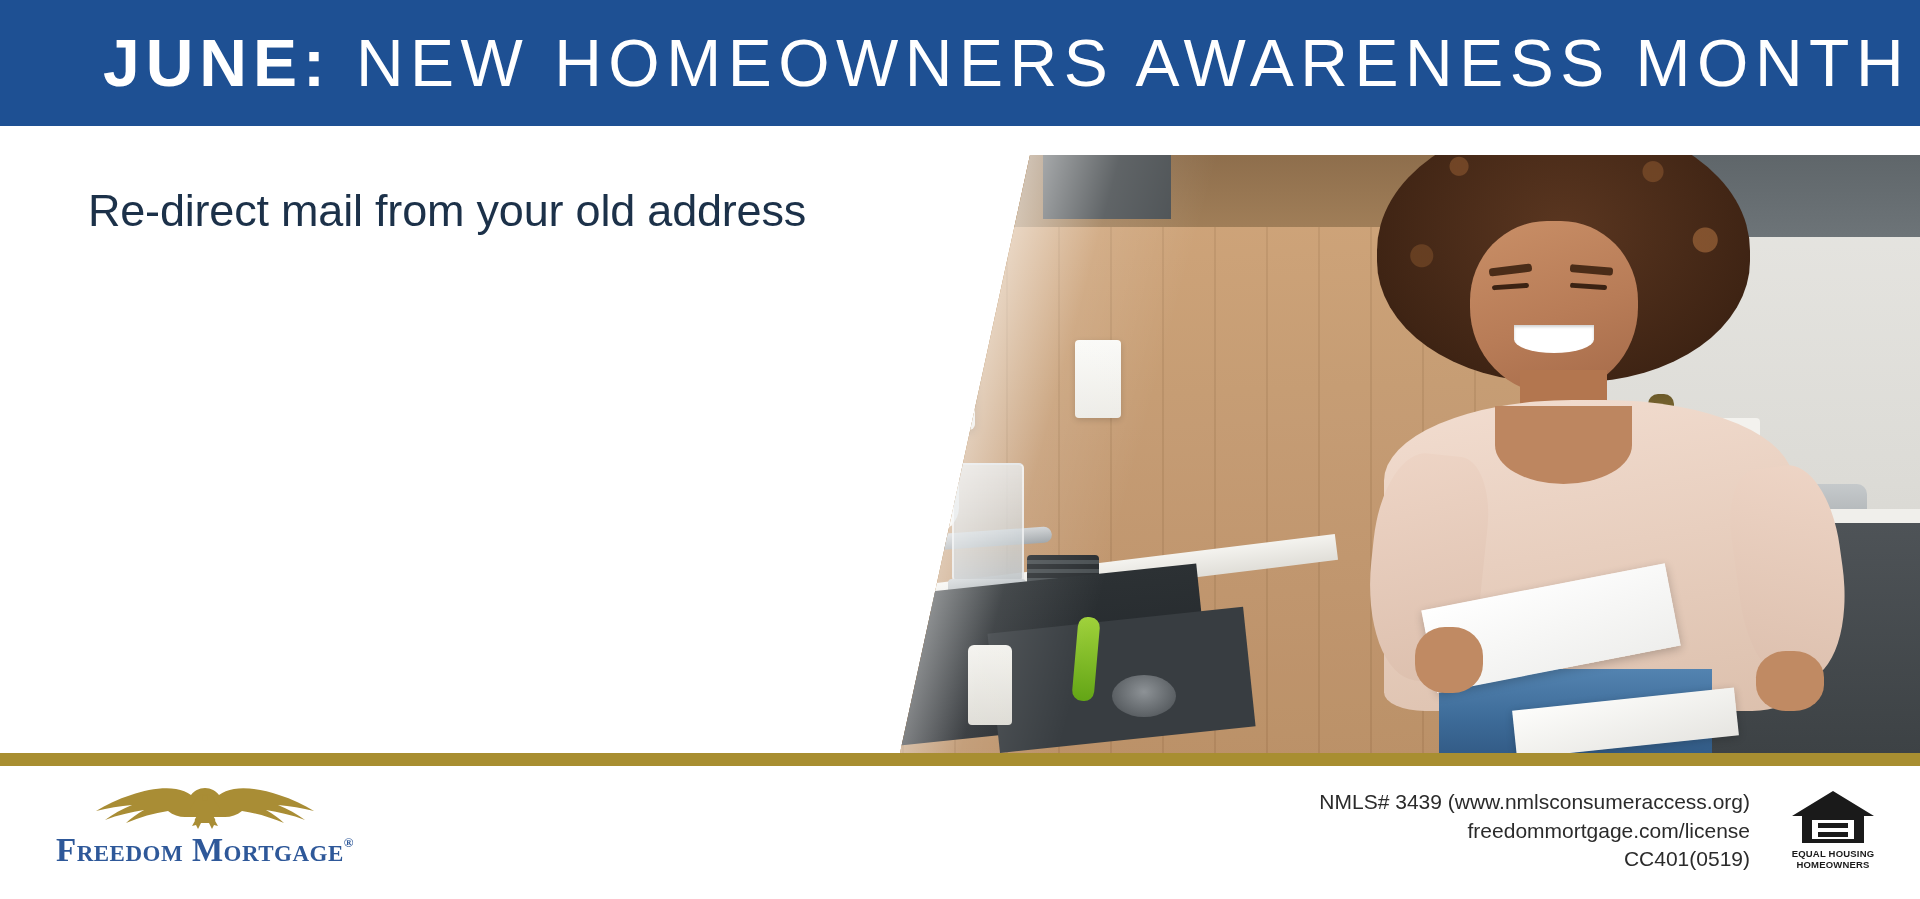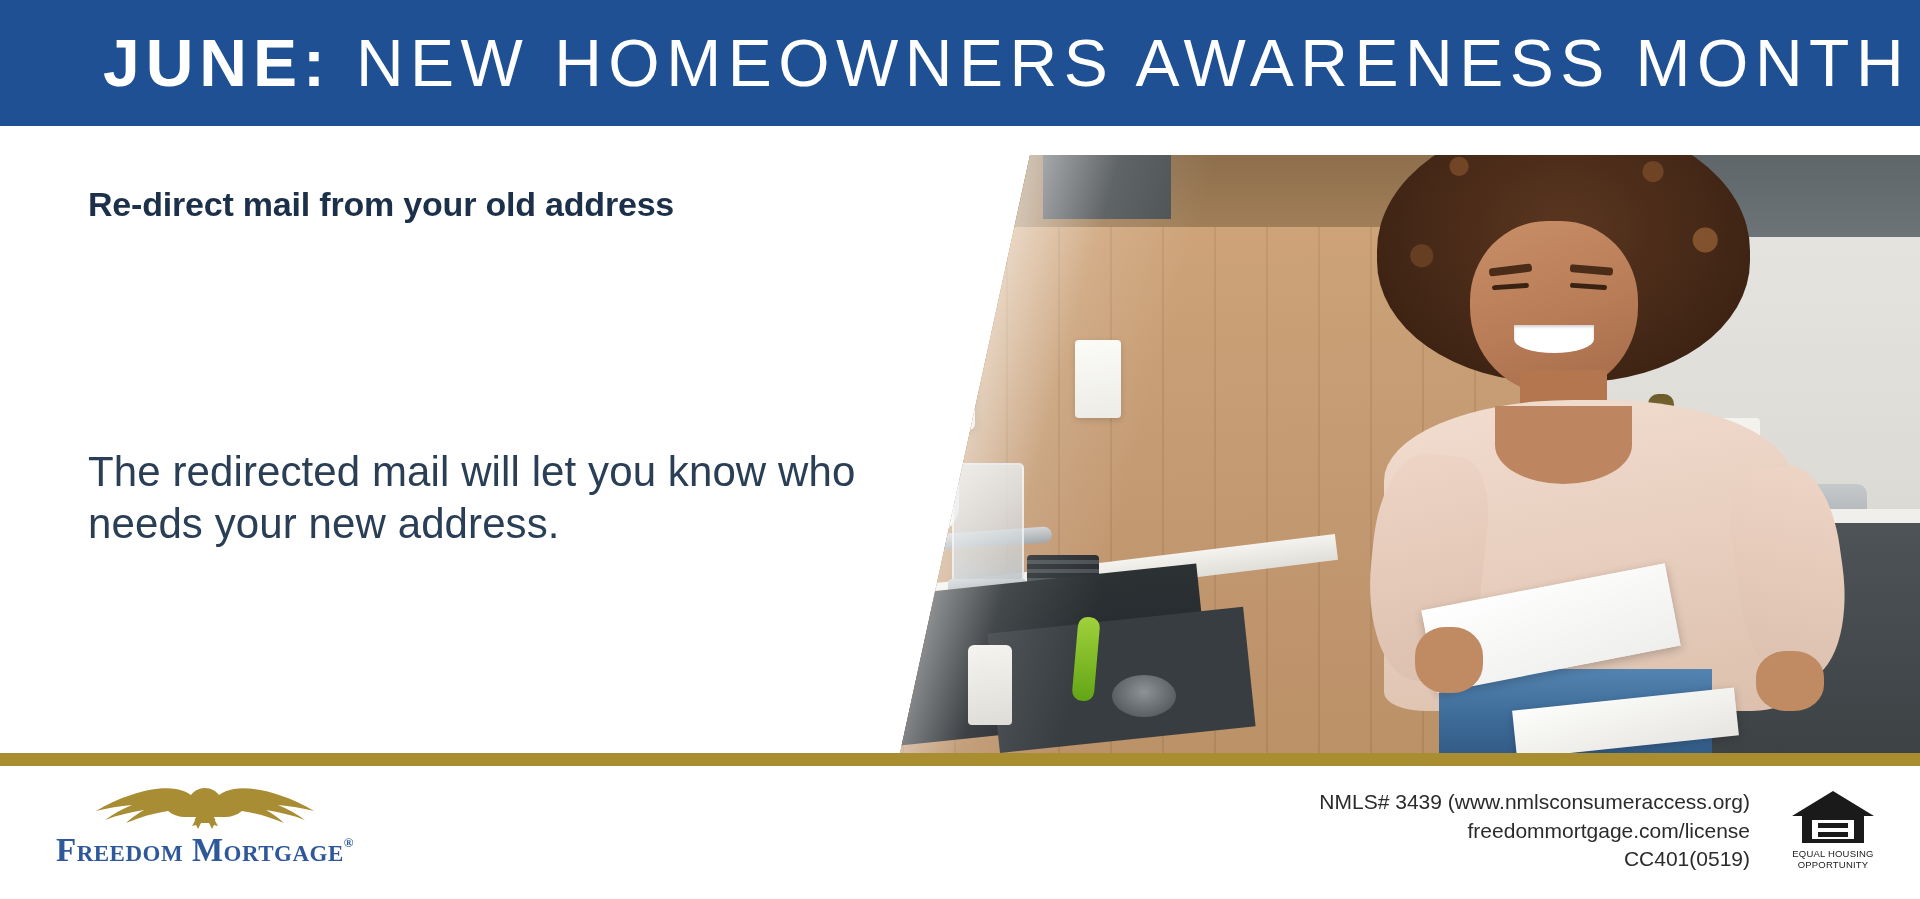--- a/index.html
+++ b/index.html
@@ -436,22 +436,22 @@
     height: 598px;
   }
   .headline {
     position: absolute;
     left: 0;
     top: 32px;
     width: 810px;
     margin: 0;
     color: #1C3149;
     font-family: "Liberation Sans Narrow", "Liberation Sans", sans-serif;
-    font-weight: 700;
-    font-size: 34px;
+    font-weight: 400;
+    font-size: 45px;
     line-height: 1.05;
     letter-spacing: -0.2px;
   }
   .body-para {
     position: absolute;
     left: 0;
     width: 790px;
     margin: 0;
     color: #2A3F55;
     font-family: "Liberation Sans Narrow", "Liberation Sans", sans-serif;
@@ -541,21 +541,21 @@
     top: 23px;
     width: 86px;
     height: 82px;
   }
   .eho-house { display: block; }
   .eho-text {
     margin-top: 2px;
     text-align: center;
     color: #1A1A1A;
     font-family: "Liberation Sans", sans-serif;
-    font-weight: 400;
+    font-weight: 700;
     font-size: 9.5px;
     line-height: 1.12;
     letter-spacing: 0.2px;
   }
 </style>
 </head>
 <body>
 
 <div class="canvas">
 
@@ -620,21 +620,20 @@
           <div class="fg-envelope-b"></div>
           <div class="fg-hand-r"></div>
         </div>
 
         <div class="photo-wash"></div>
       </div>
     </div>
 
     <div class="text-col">
       <h1 class="headline">Re-direct mail from your old address</h1>
-      <p class="body-para p2">The redirected mail will let you know who needs your new address.</p>
     </div>
 
   </main>
 
   <div class="gold-rule"></div>
 
   <footer class="footer">
 
     <div class="fm-logo">
       <svg class="fm-eagle" viewBox="0 0 300 62" aria-hidden="true">
@@ -656,19 +655,19 @@
 
     <div class="eho">
       <svg class="eho-house" width="86" height="58" viewBox="0 0 86 58" aria-hidden="true">
         <path d="M43 2 L84 27 L74 27 L74 54 L12 54 L12 27 L2 27 Z" fill="#1A1A1A"></path>
         <rect x="22" y="31" width="42" height="19" fill="#FFFFFF"></rect>
         <rect x="28" y="34" width="30" height="5" fill="#1A1A1A"></rect>
         <rect x="28" y="43" width="30" height="5" fill="#1A1A1A"></rect>
       </svg>
       <div class="eho-text">
         <div>EQUAL HOUSING</div>
-        <div>OPPORTUNITY</div>
+        <div>HOMEOWNERS</div>
       </div>
     </div>
 
   </footer>
 
 </div>
 
 </body></html>

